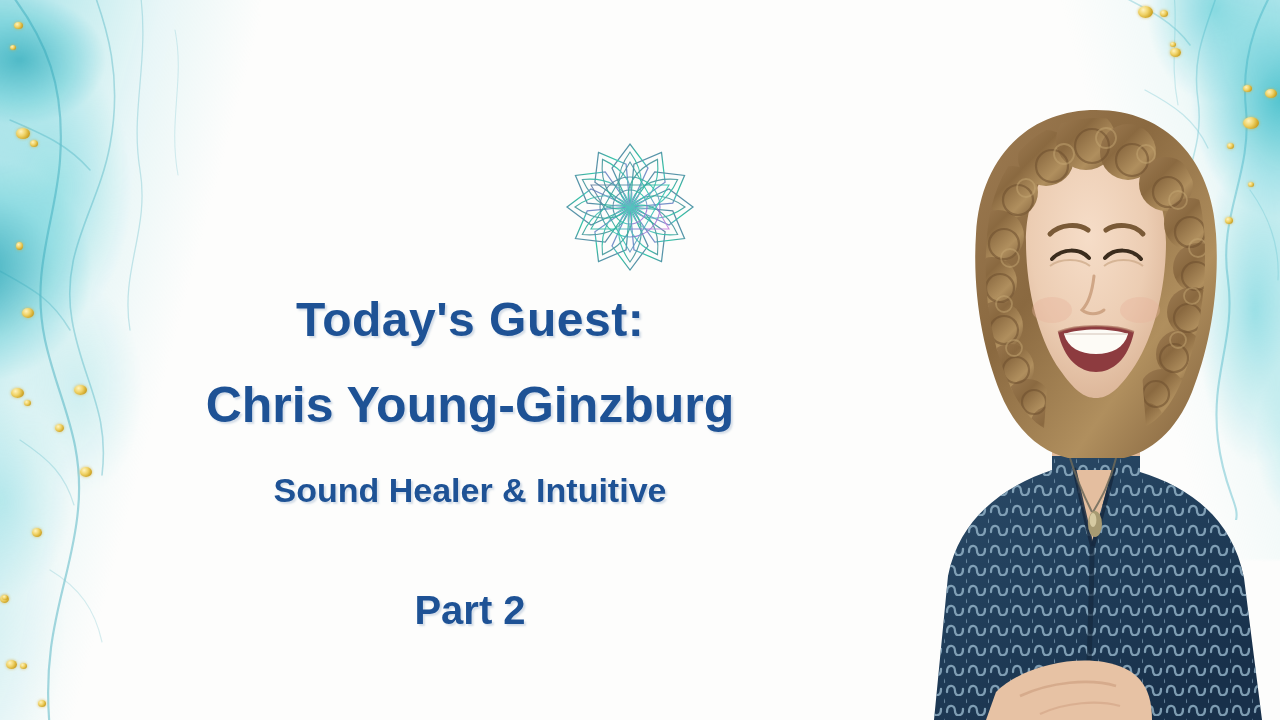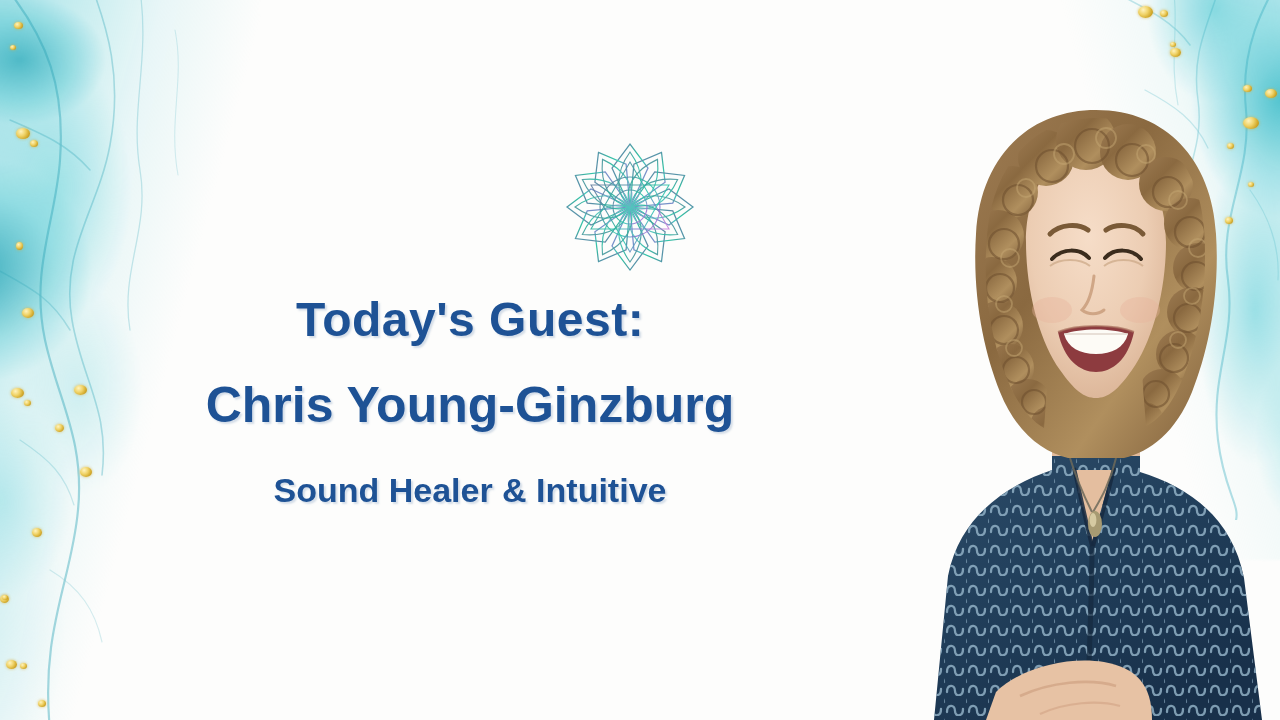--- a/index.html
+++ b/index.html
@@ -253,20 +253,21 @@
       <path d="M67,112 L28,45 L106,45 Z"></path>
     </g>
   </svg>
 
   <div class="txt guest-label">Today's Guest:</div>
 
   <div class="txt guest-name">Chris Young-Ginzburg</div>
 
   <div class="txt guest-role">Sound Healer &amp; Intuitive</div>
 
+  <div class="txt part">Part 2</div>
 
   <div class="photo">
     <svg width="380" height="624" viewBox="0 0 380 624">
       <defs>
         <radialGradient id="skin" cx="0.45" cy="0.35" r="0.72">
           <stop offset="0%" stop-color="#f6ddc8"></stop>
           <stop offset="58%" stop-color="#eccdb3"></stop>
           <stop offset="100%" stop-color="#d9b193"></stop>
         </radialGradient>
         <linearGradient id="hairg" x1="0" y1="0" x2="1" y2="1">

